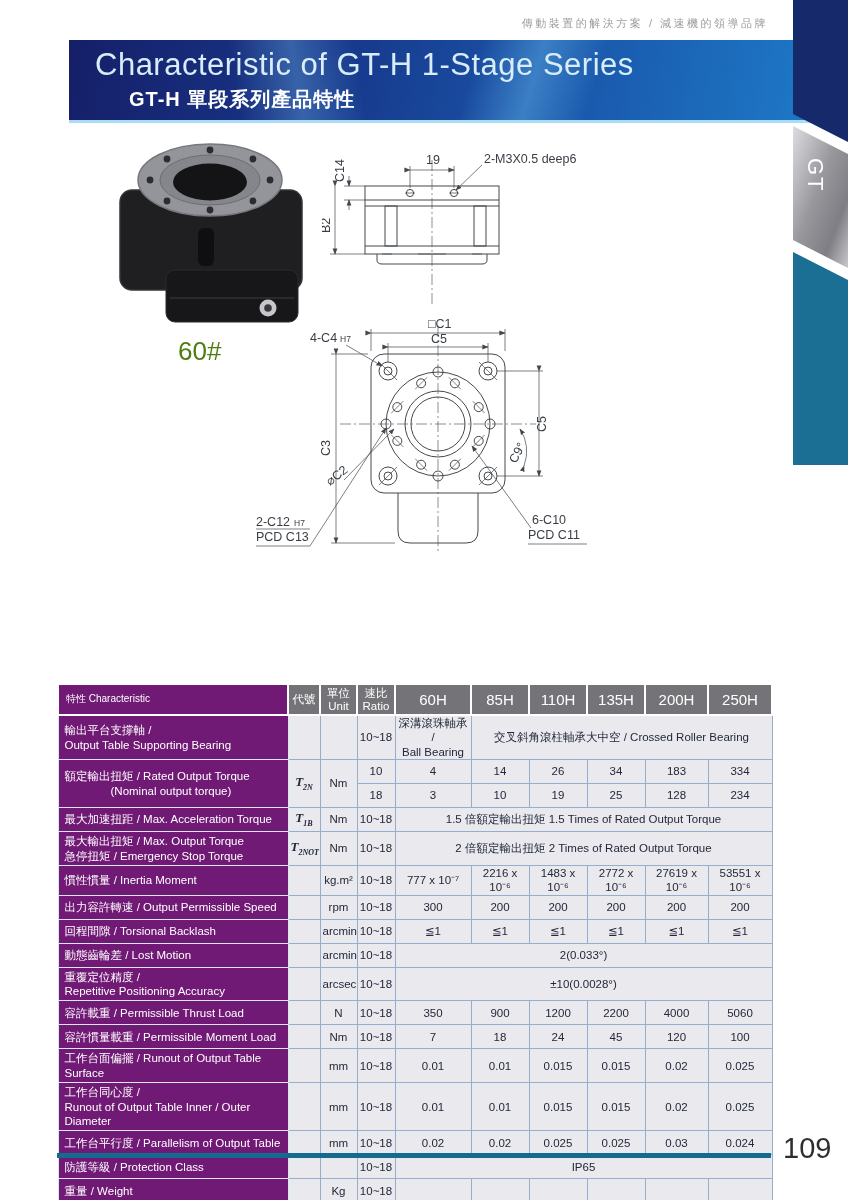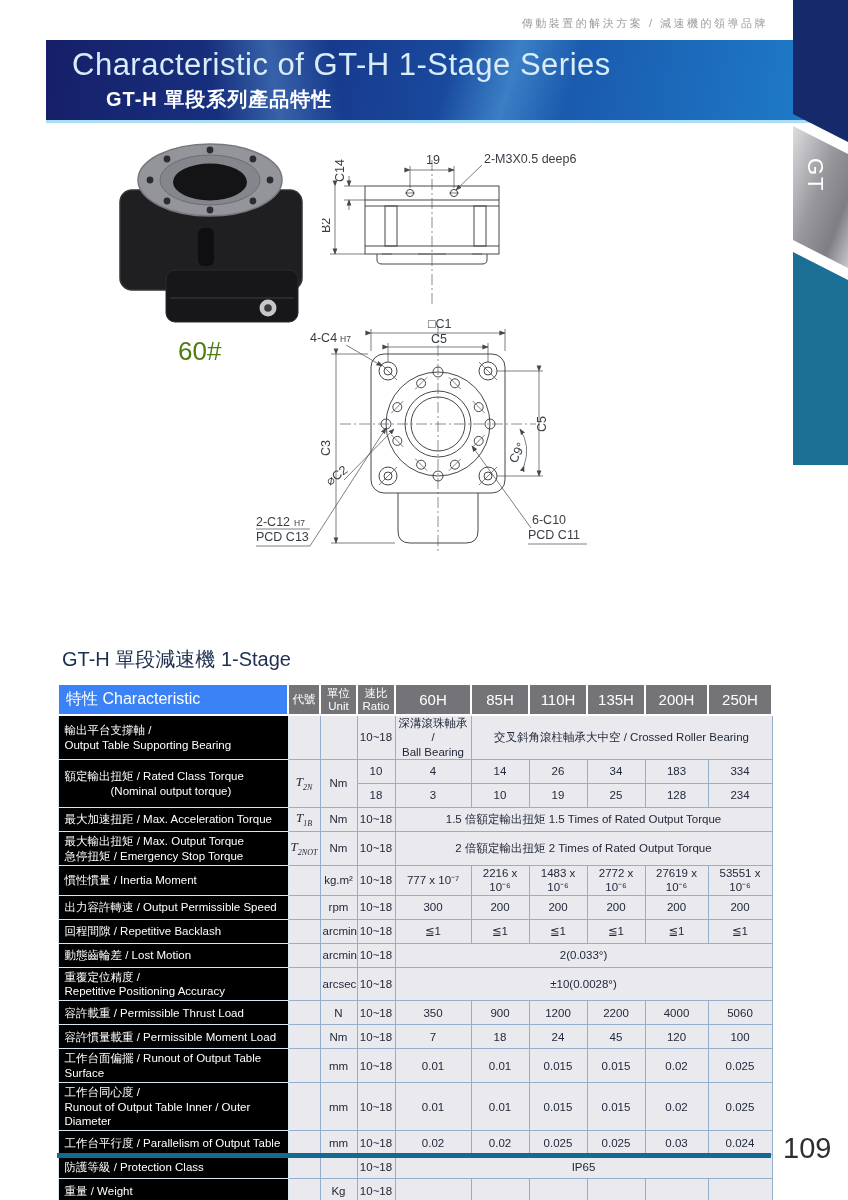--- a/index.html
+++ b/index.html
@@ -3,21 +3,21 @@
 <meta charset="utf-8">
 <style>
   html,body{margin:0;padding:0;}
   body{font-family:"Liberation Sans",sans-serif;background:#ffffff;}
   #page{position:relative;width:848px;height:1200px;background:#ffffff;overflow:hidden;}
 
   
   .tagline{position:absolute;top:16px;right:80px;font-size:11px;letter-spacing:2.5px;color:#9c9c9e;}
 
   
-  .banner{position:absolute;left:46px;top:40px;width:770px;height:80px;
+  .banner{position:absolute;left:69px;top:40px;width:770px;height:80px;
     background:
       linear-gradient(107deg, rgba(110,195,245,0) 52%, rgba(110,195,245,.40) 60%, rgba(60,140,215,0) 68%),
       linear-gradient(80deg, rgba(130,205,250,0) 22%, rgba(130,205,250,.30) 30%, rgba(130,205,250,0) 38%),
       linear-gradient(100deg,#161f68 0%,#17378a 34%,#1a58ac 66%,#1e7cc9 100%);
     border-bottom:3px solid #aadcf2;}
   .banner-title{position:absolute;left:26px;top:7px;font-size:31px;color:#d8edf9;letter-spacing:.5px;}
   .banner-subtitle{position:absolute;left:28px;top:46px;font-size:20px;font-weight:bold;color:#ffffff;letter-spacing:1px;margin-left:32px;}
 
   
   .side-strip{position:absolute;left:793px;top:0;width:55px;height:520px;}
@@ -36,27 +36,27 @@
   .thin{stroke:#44484c;stroke-width:.7;fill:none;}
   .cl{stroke:#565b60;stroke-width:.7;fill:none;stroke-dasharray:11 3 2 3;}
 
   
   .section-title{position:absolute;left:62px;top:646px;font-size:20px;color:#1e2f50;}
 
   
   .spec-table{position:absolute;left:57px;top:683px;border-collapse:collapse;table-layout:fixed;width:714px;}
   .spec-table th{background:#747478;color:#fff;border:2px solid #ffffff;font-weight:normal;
     font-size:15px;line-height:1.05;padding:2px 0;white-space:pre-line;}
-  .spec-table th.h-char{background:#3b82f6;text-align:left;padding-left:7px;font-size:16px;}
+  .spec-table th.h-char{background:#701a75;text-align:left;padding-left:7px;font-size:10px;}
   .spec-table th.h-sm{font-size:11.5px;}
   .spec-table td{border:1px solid #94aecb;background:#e9e9ee;color:#23293a;text-align:center;
     vertical-align:middle;font-size:11.5px;padding:0 2px;white-space:pre-line;line-height:1.25;}
-  .spec-table td.c-label{background:#000000;color:#ffffff;text-align:left;padding:2px 6px;
+  .spec-table td.c-label{background:#701a75;color:#ffffff;text-align:left;padding:2px 6px;
     border:1px solid #d9e7f1;font-size:11.5px;}
-  .spec-table td.c-code{font-family:"Liberation Serif",serif;font-style:italic;font-size:13px;}
+  .spec-table td.c-code{font-family:"Liberation Serif",serif;font-style:italic;font-size:13px;font-weight:bold;}
   .spec-table td.c-code sub{font-size:8px;font-style:italic;}
   .spec-table tr{height:24px;}
   .spec-table tr.tall{height:33px;}
   .spec-table tr.hdr{height:31px;}
 
   .bottom-bar{position:absolute;left:57px;top:1153px;width:714px;height:5px;background:#156a8f;}
   .page-number{position:absolute;left:783px;top:1132px;font-size:29px;color:#2f2f31;}
 </style>
 </head>
 <body>
@@ -242,21 +242,20 @@
     <line class="thin" x1="8" y1="250" x2="62" y2="250"></line>
       <line class="thin" x1="8" y1="233" x2="62" y2="233" stroke="none"></line>
     <line class="thin" x1="62" y1="250" x2="138" y2="132" marker-end="url(#ar)"></line>
 
     <text class="big" x="284" y="228">6-C10</text>
     <text class="big" x="280" y="243">PCD C11</text>
     <line class="thin" x1="280" y1="248" x2="339" y2="248" stroke="none"></line>
     <line class="thin" x1="283" y1="232" x2="224" y2="150" marker-end="url(#ar)"></line>
   </svg>
 
-  <div class="section-title">GT-H 單段減速機 1-Stage</div>
 
   <table class="spec-table">
     <colgroup>
       <col style="width:230px">
         <col style="width:32px">
         <col style="width:37px">
         <col style="width:38px">
       <col style="width:76px">
         <col style="width:58px">
         <col style="width:58px">
@@ -285,21 +284,21 @@
           <td class="c-label">輸出平台支撐軸 /
 Output Table Supporting Bearing</td>
           <td class="c-code"></td>
           <td class="c-unit"></td>
           <td class="c-ratio">10~18</td>
           <td class="c-val">深溝滾珠軸承 /
 Ball Bearing</td>
           <td class="c-val" colspan="5">交叉斜角滾柱軸承大中空 / Crossed Roller Bearing</td>
         </tr>
         <tr>
-          <td class="c-label" rowspan="2">額定輸出扭矩 / Rated Class Torque
+          <td class="c-label" rowspan="2">額定輸出扭矩 / Rated Output Torque
 　　　　(Nominal output torque)</td>
           <td class="c-code" rowspan="2"><i>T</i><sub>2N</sub></td>
           <td class="c-unit" rowspan="2">Nm</td>
           <td class="c-ratio">10</td>
           <td class="c-val">4</td>
           <td class="c-val">14</td>
           <td class="c-val">26</td>
           <td class="c-val">34</td>
           <td class="c-val">183</td>
           <td class="c-val">334</td>
@@ -346,21 +345,21 @@
           <td class="c-unit">rpm</td>
           <td class="c-ratio">10~18</td>
           <td class="c-val">300</td>
           <td class="c-val">200</td>
           <td class="c-val">200</td>
           <td class="c-val">200</td>
           <td class="c-val">200</td>
           <td class="c-val">200</td>
         </tr>
         <tr>
-          <td class="c-label">回程間隙 / Repetitive Backlash</td>
+          <td class="c-label">回程間隙 / Torsional Backlash</td>
           <td class="c-code"></td>
           <td class="c-unit">arcmin</td>
           <td class="c-ratio">10~18</td>
           <td class="c-val">≦1</td>
           <td class="c-val">≦1</td>
           <td class="c-val">≦1</td>
           <td class="c-val">≦1</td>
           <td class="c-val">≦1</td>
           <td class="c-val">≦1</td>
         </tr>

